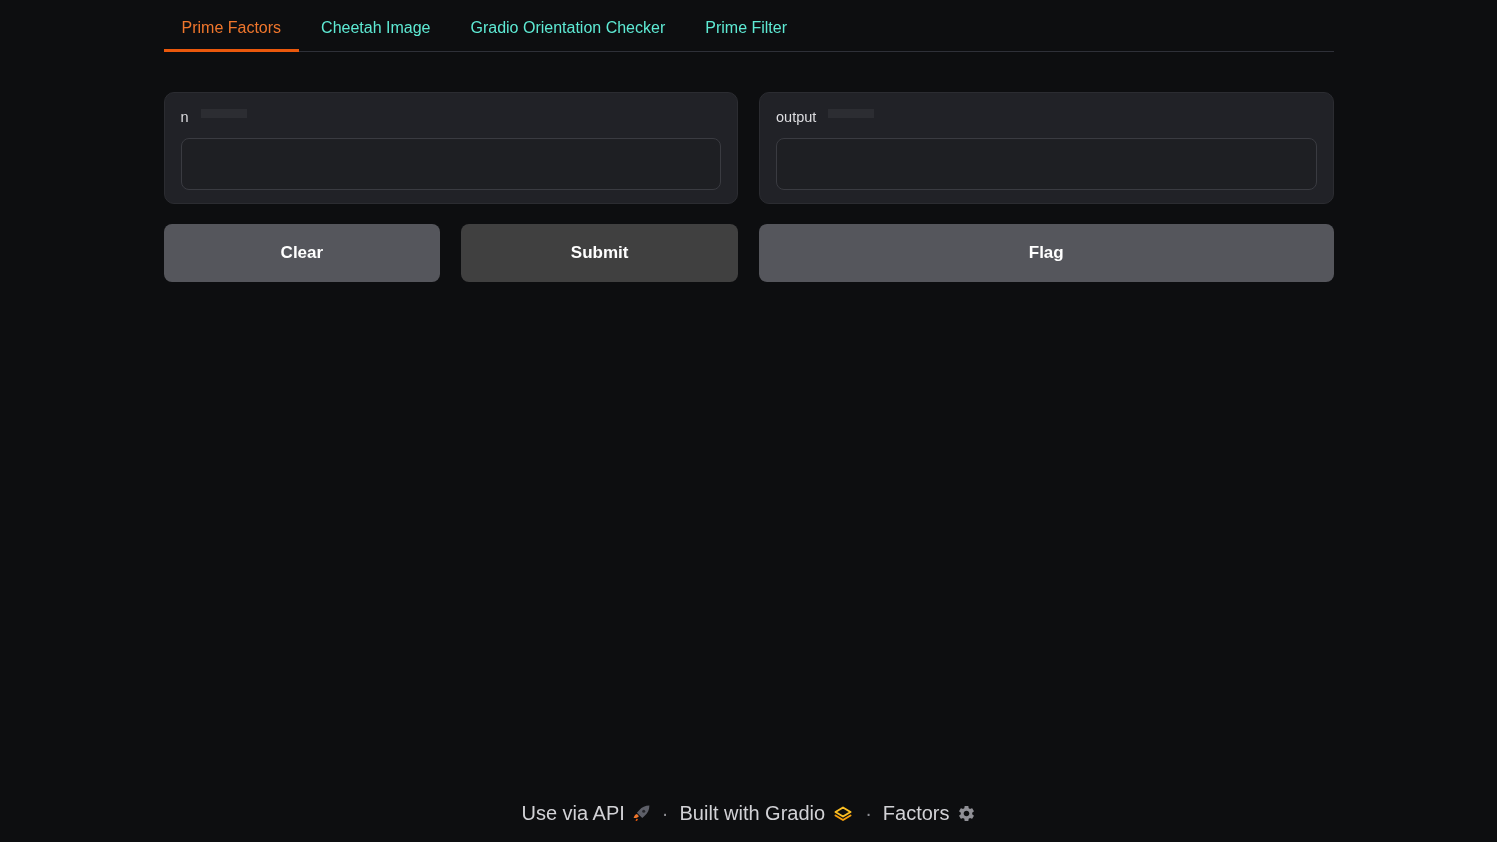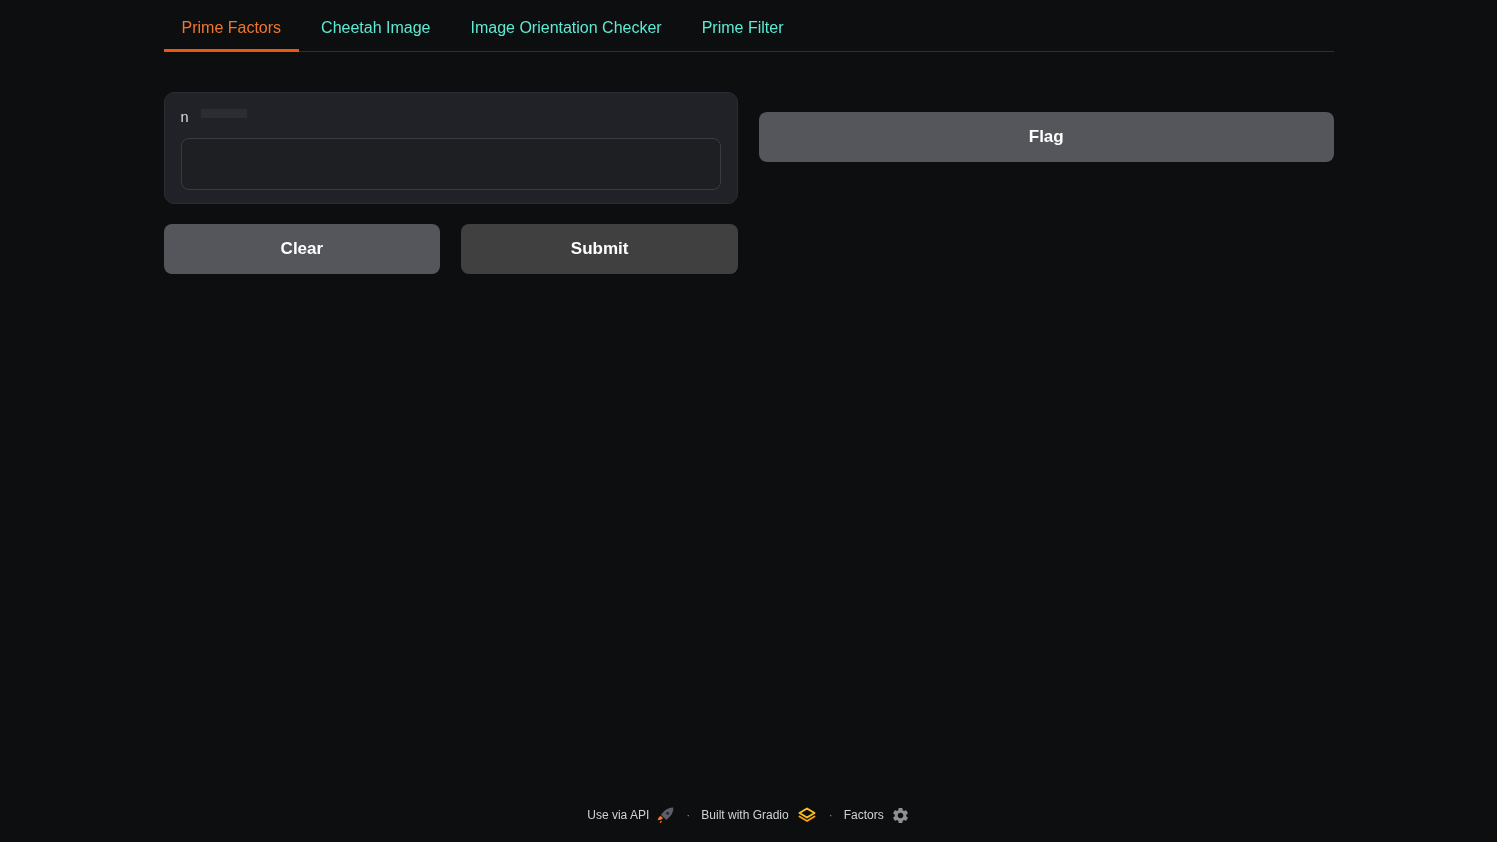--- a/index.html
+++ b/index.html
@@ -88,41 +88,41 @@
   }
   
   .btn-row-left {
     display: grid;
     grid-template-columns: 1fr 1fr;
     column-gap: 21px;
     margin-top: 20px;
   }
   .btn-row-right { margin-top: 20px; }
   .btn {
-    height: 50px;
+    height: 58px;
     width: 100%;
     border: none;
     border-radius: 8px;
     font-family: inherit;
     font-weight: 700;
     font-size: 17px;
     color: #ffffff;
     cursor: pointer;
   }
   .btn.secondary { background: #55565c; }
   .btn.primary   { background: #404040; }
   
   .footer {
     margin-top: auto;
     padding-bottom: 13px;
     display: flex;
     justify-content: center;
     align-items: center;
     gap: 9px;
-    font-size: 12px;
+    font-size: 20px;
     color: #d2d2d6;
   }
   .footer a {
     color: #d2d2d6;
     text-decoration: none;
     display: inline-flex;
     align-items: center;
     gap: 7px;
     cursor: pointer;
   }
@@ -130,41 +130,48 @@
   .icon { display: inline-flex; align-items: center; }
 </style>
 </head>
 <body>
 
 <div class="app">
 
   <div class="tabbar">
     <button class="tab active">Prime Factors</button>
     <button class="tab">Cheetah Image</button>
-    <button class="tab">Image Orientation Checker</button>
+    <button class="tab">Gradio Orientation Checker</button>
     <button class="tab">Prime Filter</button>
   </div>
 
   <div class="main-grid">
 
     <div>
       <div class="panel">
         <div class="label-row">
           <span class="field-label">n</span>
           <span class="label-ghost"></span>
         </div>
         <textarea class="textbox" spellcheck="false" placeholder="" style=""></textarea>
       </div>
       <div class="btn-row-left">
         <button class="btn secondary">Clear</button>
         <button class="btn primary">Submit</button>
       </div>
     </div>
 
     <div>
+      <div class="panel">
+        <div class="label-row">
+          <span class="field-label">output</span>
+          <span class="label-ghost"></span>
+        </div>
+        <textarea class="textbox" readonly="" spellcheck="false" placeholder="" style=""></textarea>
+      </div>
       <div class="btn-row-right">
         <button class="btn secondary">Flag</button>
       </div>
     </div>
 
   </div>
 
   <div class="footer">
     <a>
       <span>Use via API</span>

